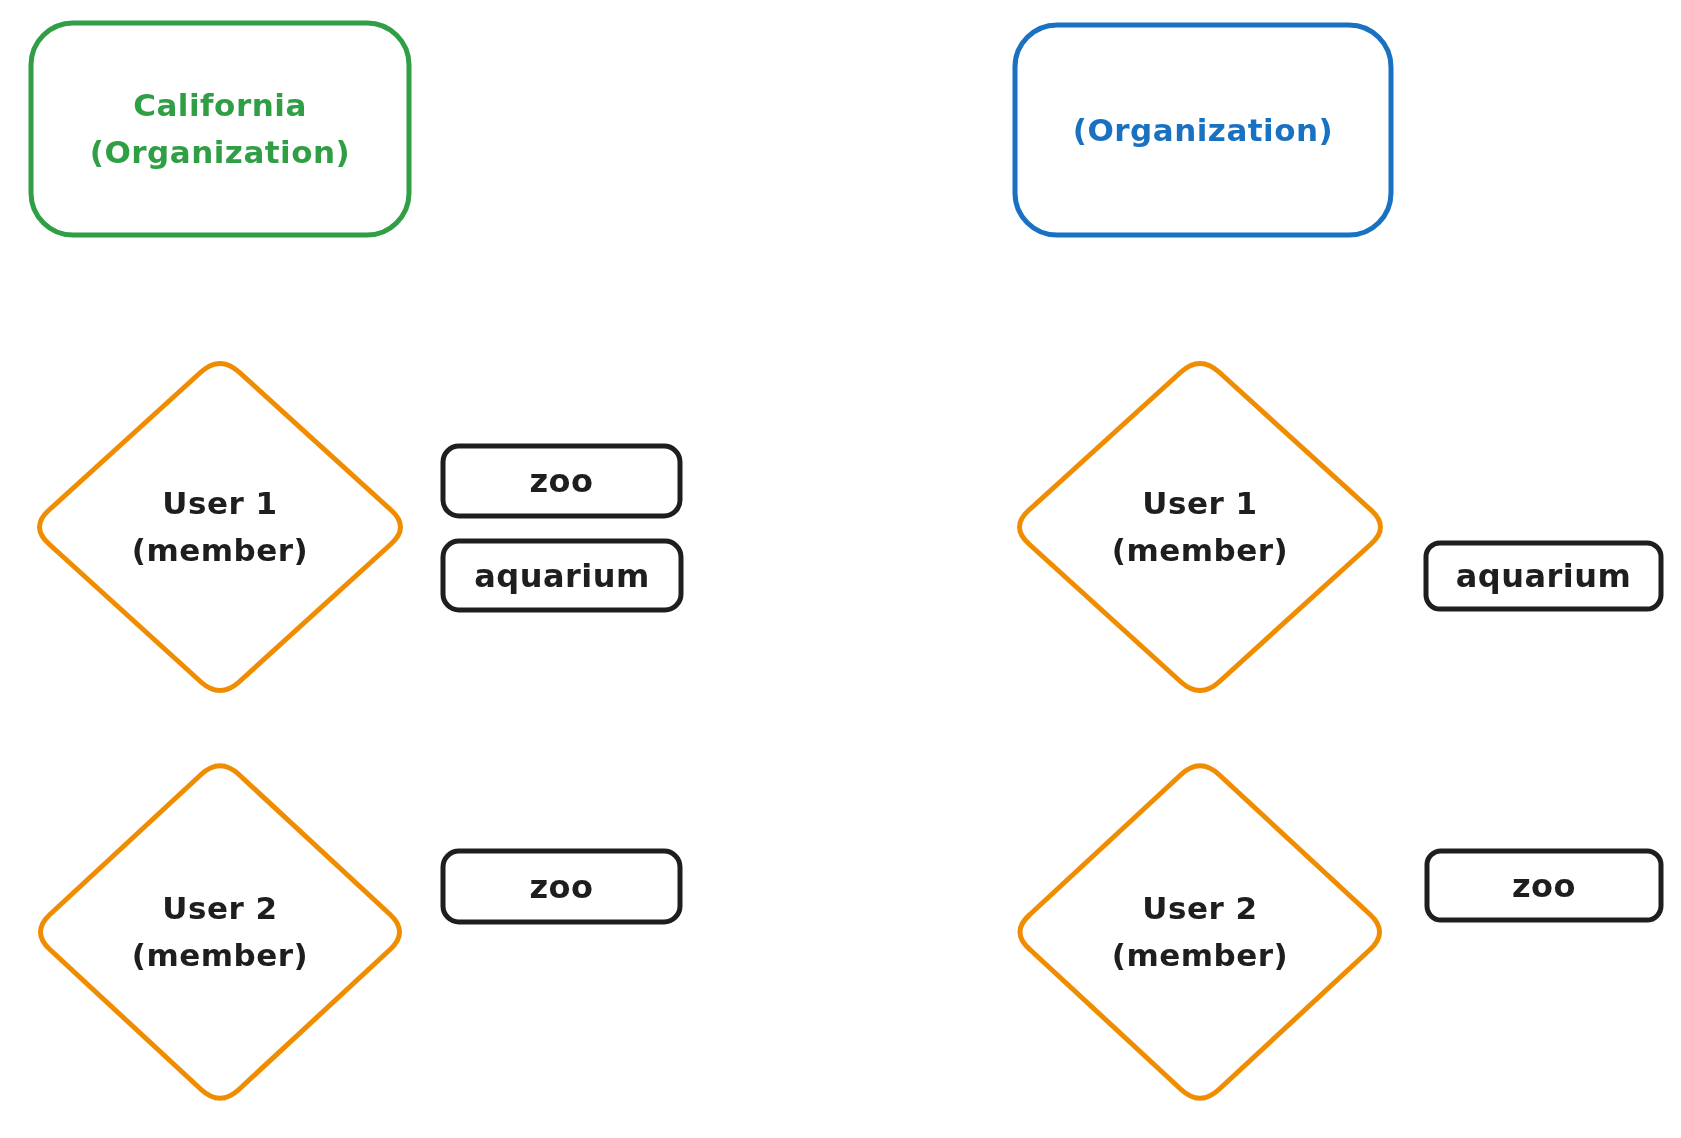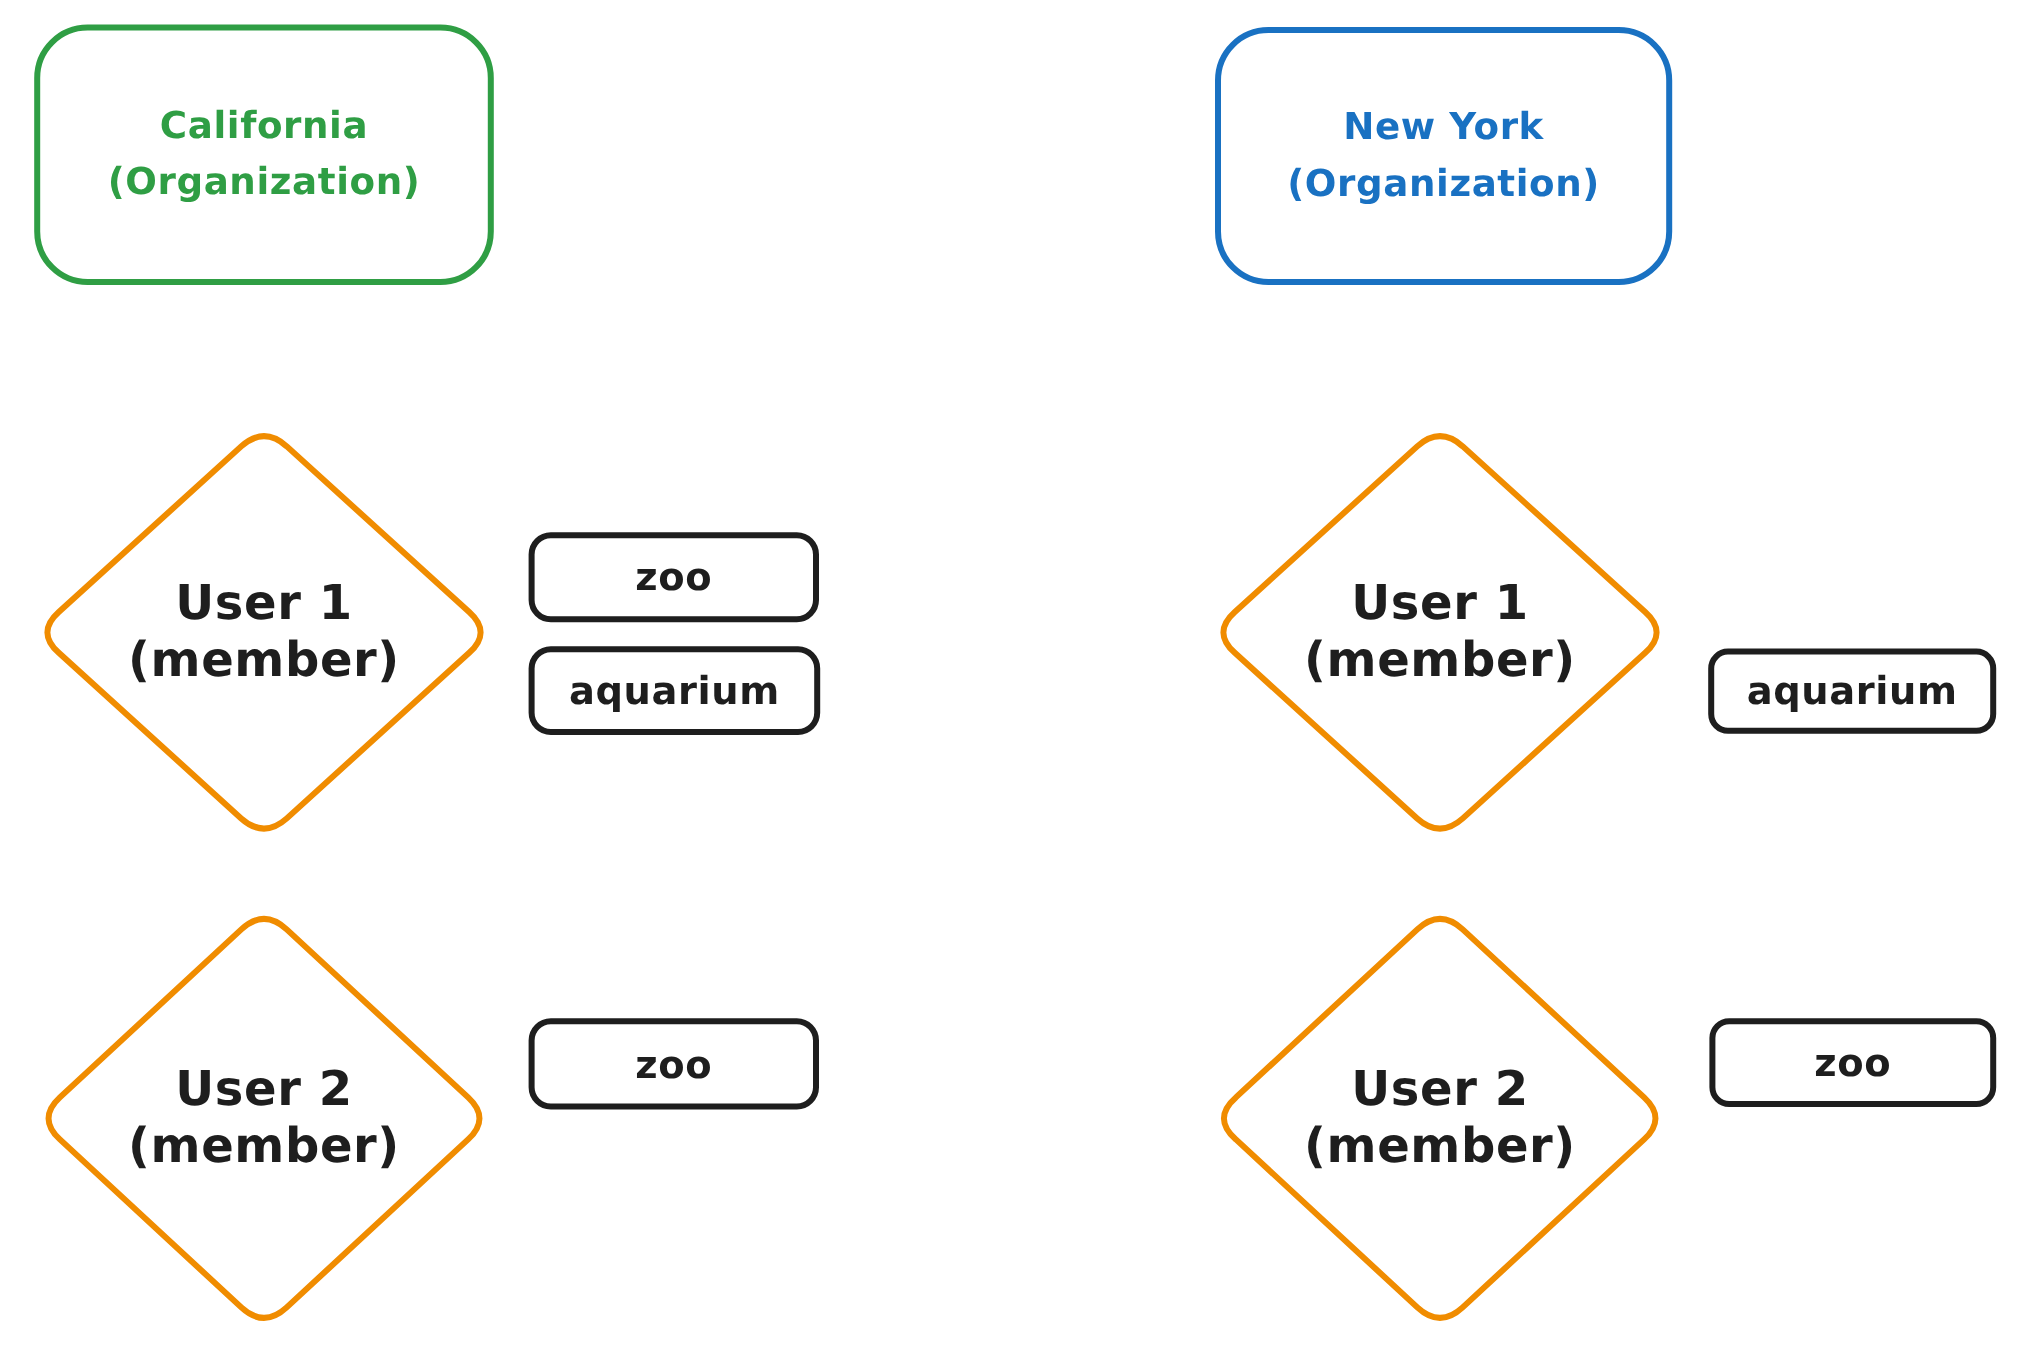--- a/index.html
+++ b/index.html
@@ -38,21 +38,21 @@
     justify-content: center;
     text-align: center;
     font-weight: bold;
     letter-spacing: 0.5px;
     line-height: 47px;
     color: var(--c-ink, #1e1e1e);
     white-space: nowrap;
     pointer-events: none;
   }
   .org-label  { font-size: 31px; }
-  .user-label { font-size: 40px; }
+  .user-label { font-size: 31px; }
   .tag-label  { font-size: 32px; line-height: 1; }
   .text-green { color: var(--c-green, #2f9e44); }
   .text-blue  { color: var(--c-blue,  #1971c2); }
 
   
   .org-ca { left: 31px;   top: 23px; width: 378px; height: 212px; }
   .org-ny { left: 1015px; top: 25px; width: 376px; height: 210px; }
 
   
   .user-l1 { left: 70px;   top: 462px; width: 300px; height: 130px; }
@@ -88,21 +88,20 @@
     <rect class="stroke-ink" x="443" y="851" width="237" height="71" rx="16"></rect>
     <rect class="stroke-ink" x="1426" y="543" width="235" height="66" rx="14"></rect>
     <rect class="stroke-ink" x="1427" y="851" width="234" height="69" rx="14"></rect>
   </svg>
 
   <div class="label org-label text-green org-ca">
     <span>California</span>
     <span>(Organization)</span>
   </div>
   <div class="label org-label text-blue org-ny">
-    <span>New York</span>
     <span>(Organization)</span>
   </div>
 
   <div class="label user-label user-l1">
     <span>User 1</span>
     <span>(member)</span>
   </div>
   <div class="label user-label user-l2">
     <span>User 2</span>
     <span>(member)</span>

